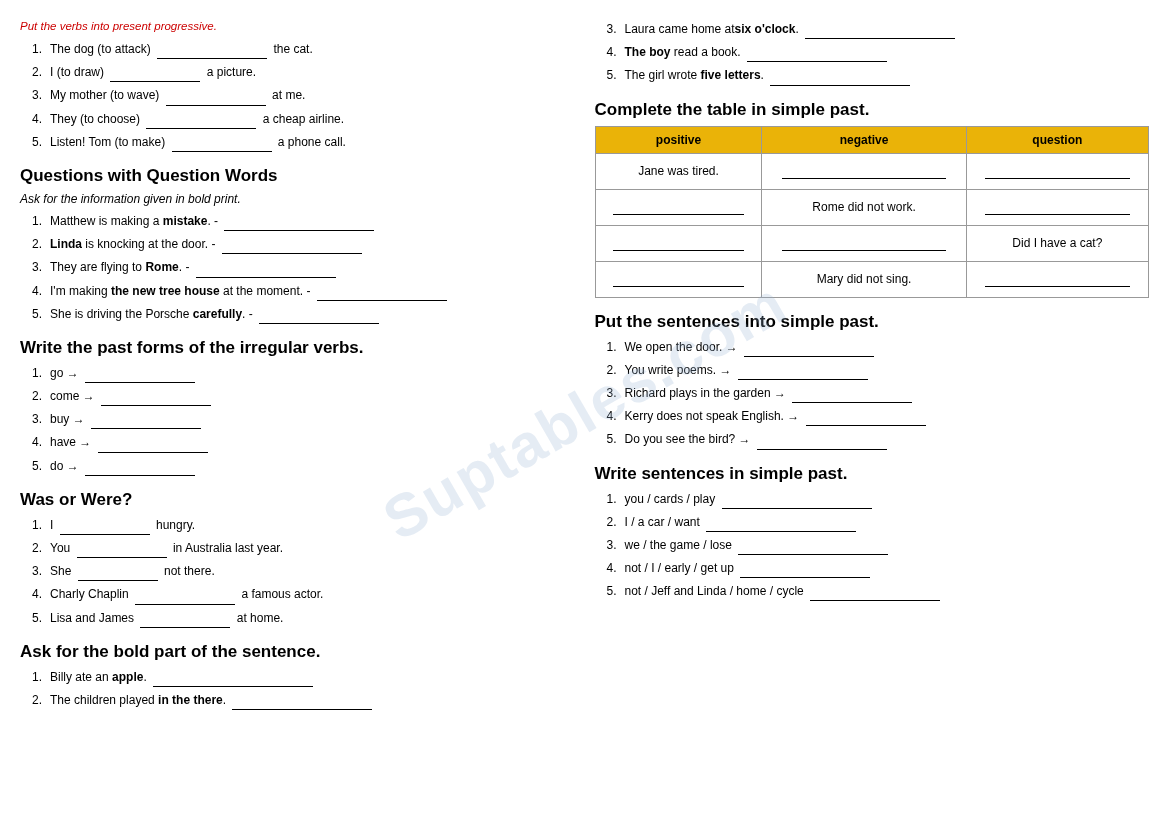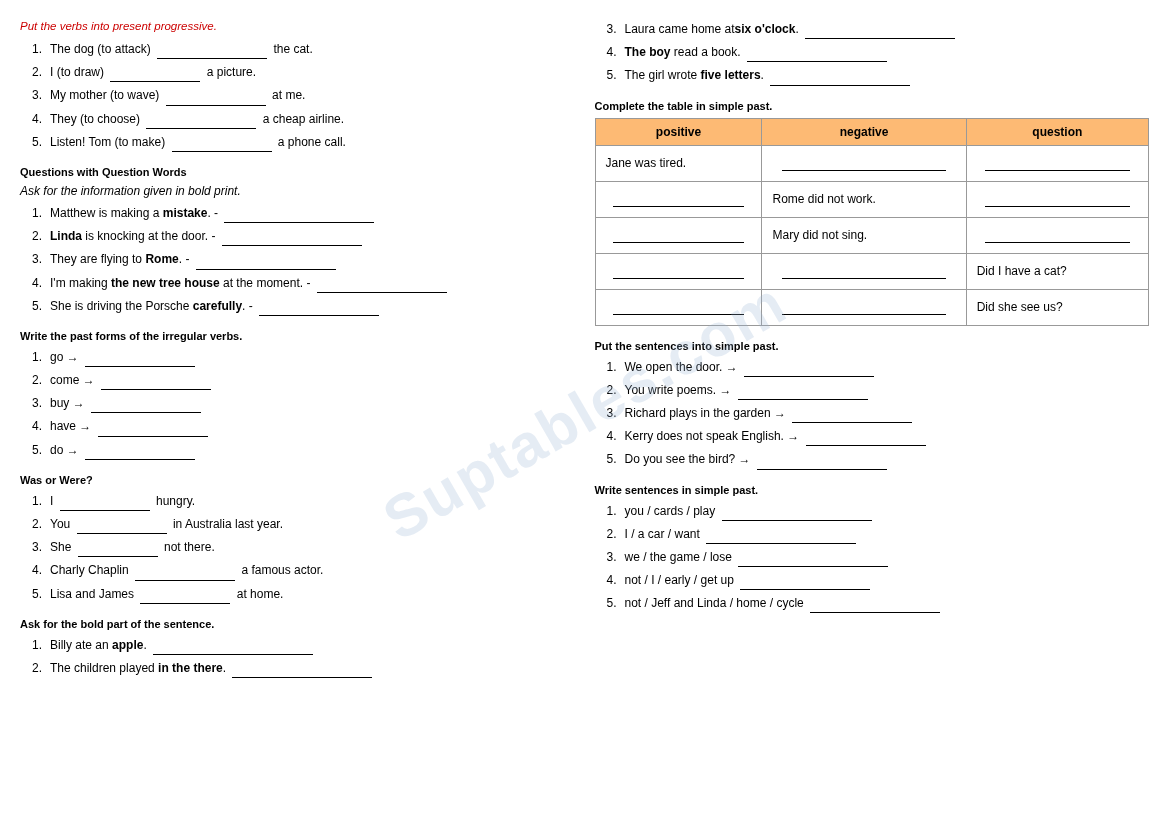--- a/index.html
+++ b/index.html
@@ -21,21 +21,21 @@
     .left-col {
       flex: 1;
       min-width: 0;
     }
     .right-col {
       flex: 1;
       min-width: 0;
     }
     .section-title {
       font-weight: bold;
-      font-size: 11px;
+      font-size: 17px;
       margin-bottom: 6px;
     }
     .red-instruction {
       color: #cc0000;
       font-style: italic;
       font-size: 11.5px;
       margin-bottom: 8px;
     }
     .italic-instruction {
       font-style: italic;
@@ -69,34 +69,35 @@
     .section-gap { margin-bottom: 14px; }
     .bold { font-weight: bold; }
 
     
     .simple-past-table {
       border-collapse: collapse;
       width: 100%;
       margin-bottom: 12px;
     }
     .simple-past-table th {
-      background: #fdba74;
+      background: #eab308;
       border: 1px solid #999;
       padding: 6px 10px;
       text-align: center;
       font-weight: bold;
       font-size: 12px;
     }
     .simple-past-table td {
       border: 1px solid #999;
       padding: 6px 10px;
       font-size: 12px;
       min-width: 100px;
       height: 36px;
       vertical-align: middle;
+      text-align: center;
     }
     .td-line {
       border-bottom: 1px solid #000;
       display: block;
       width: 90%;
       margin: 0 auto;
     }
 
     
     .watermark {
@@ -286,42 +287,33 @@
               </td>
             <td>Rome did not work.</td>
             <td>
                 <span class="td-line">&nbsp;</span>
               </td>
           </tr>
           <tr>
             <td>
                 <span class="td-line">&nbsp;</span>
               </td>
+            <td>
+                <span class="td-line">&nbsp;</span>
+              </td>
+            <td>Did I have a cat?</td>
+          </tr>
+          <tr>
+            <td>
+                <span class="td-line">&nbsp;</span>
+              </td>
             <td>Mary did not sing.</td>
             <td>
                 <span class="td-line">&nbsp;</span>
               </td>
-          </tr>
-          <tr>
-            <td>
-                <span class="td-line">&nbsp;</span>
-              </td>
-            <td>
-                <span class="td-line">&nbsp;</span>
-              </td>
-            <td>Did I have a cat?</td>
-          </tr>
-          <tr>
-            <td>
-                <span class="td-line">&nbsp;</span>
-              </td>
-            <td>
-                <span class="td-line">&nbsp;</span>
-              </td>
-            <td>Did she see us?</td>
           </tr>
         </tbody>
       </table>
     </div>
 
     <div class="section-gap">
       <div class="section-title">Put the sentences into simple past.</div>
       <ul class="numbered-list">
         <li>
           <span class="num">1.</span>

